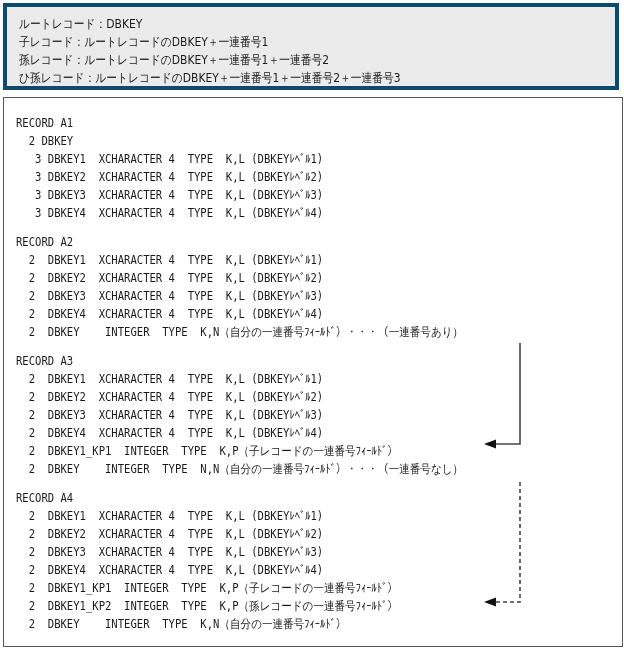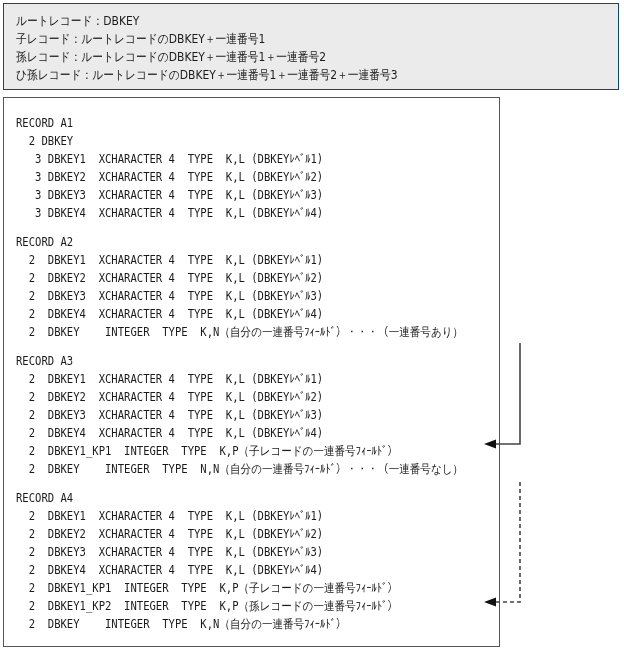--- a/index.html
+++ b/index.html
@@ -1,22 +1,22 @@
 <!DOCTYPE html>
 <html><head>
 <meta charset="utf-8">
 <style>
   html, body { margin:0; padding:0; background:#ffffff; }
   body { width:624px; height:649px; position:relative; overflow:hidden;
          font-family:"DejaVu Sans Mono","Liberation Mono",monospace; color:#1a1a1a; }
   .top-box { position:absolute; left:3px; top:3px; width:616px; height:87px;
-             background:#ebebeb; border:1px solid #0c4a6e; box-sizing:border-box; }
+             background:#ebebeb; border:4px solid #0c4a6e; box-sizing:border-box; }
   .top-line { position:absolute; left:12px; font-family:"DejaVu Sans","Liberation Sans",sans-serif;
               font-size:12.5px; line-height:16px; white-space:pre; transform:scaleX(0.86); transform-origin:left center; letter-spacing:0px; }
-  .code-box { position:absolute; left:3px; top:97px; width:497px; height:550px;
+  .code-box { position:absolute; left:3px; top:97px; width:620px; height:550px;
               border:1.5px solid #555; box-sizing:border-box; background:#fff; }
   .ln { position:absolute; white-space:pre; font-size:12px; line-height:16px; height:16px;
         font-family:"DejaVu Sans Mono","Liberation Mono",monospace;
         transform:scaleX(0.88); transform-origin:left center; }
   .hdr { left:12px; }
   .arrow-svg { position:absolute; left:0; top:0; }
 </style>
 </head>
 <body>
 

